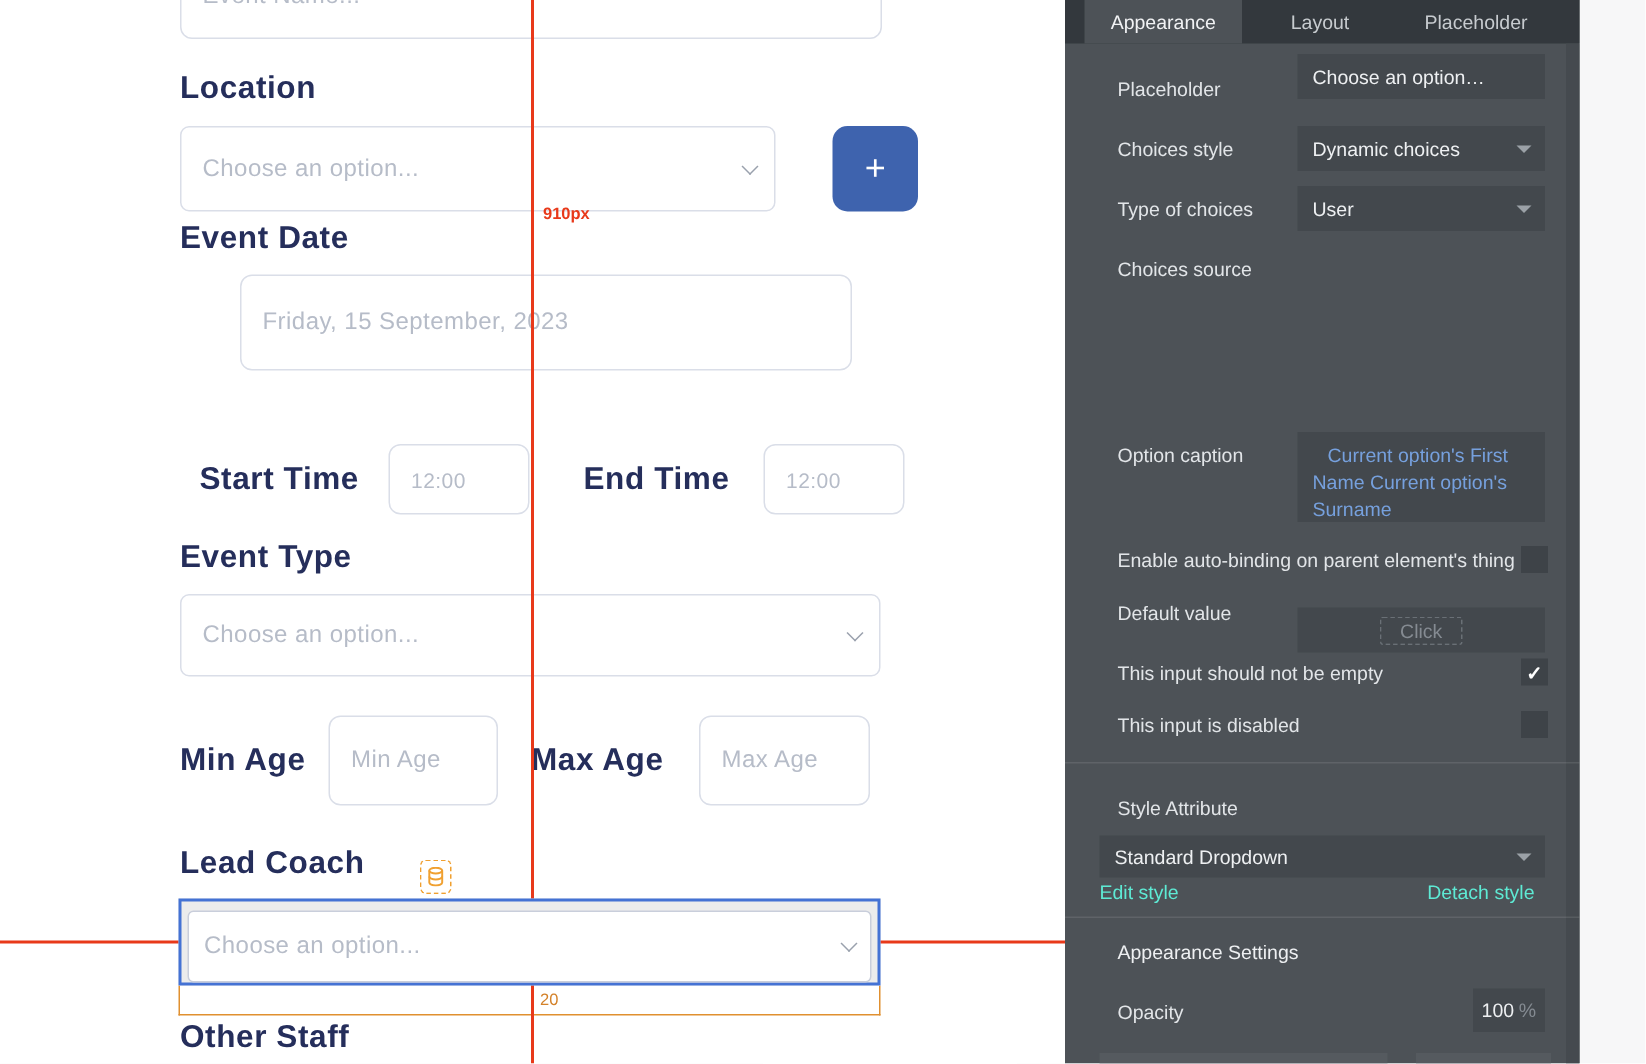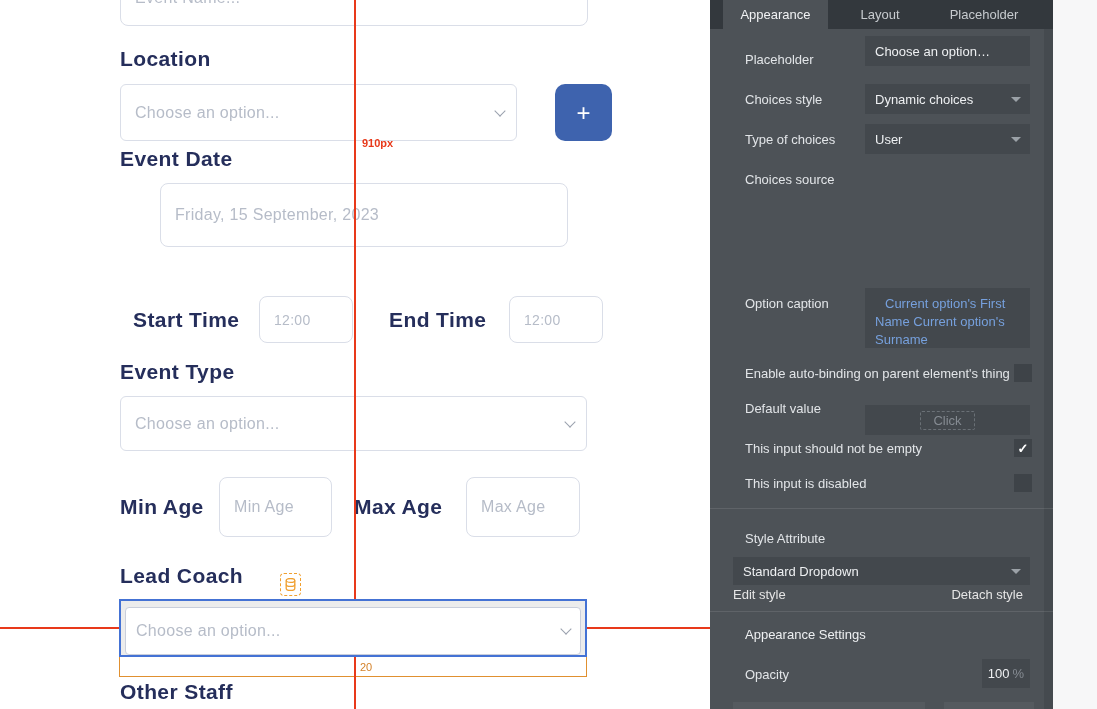--- a/index.html
+++ b/index.html
@@ -32,21 +32,21 @@
   .tabbar { position:absolute; left:0; top:0; width:343px; height:29px; background:#33383d; display:flex; }
   .tab { height:29px; display:flex; align-items:center; justify-content:center; color:#c7cbcf; }
   .tab.active { background:#4d5257; color:#f1f2f4; }
   .scrolltrack { position:absolute; right:0; top:29px; width:9px; height:680px; background:#454a4f; }
   .row-label { position:absolute; left:23px; color:#e2e5e8; white-space:nowrap;margin-left:12px; }
   .ctl { position:absolute; left:155px; width:165px; background:#43484d; color:#eef0f2; display:flex; align-items:center; padding:0 10px; }
   .ctl .tri { position:absolute; right:9px; top:50%; margin-top:-2px; width:0; height:0; border-left:5px solid transparent; border-right:5px solid transparent; border-top:5px solid #9ba1a7; }
   .expr { position:absolute; left:155px; width:165px; background:#43484d; color:#76a0dd; padding:7px 10px; line-height:18px; }
   .checkbox { position:absolute; left:304px; width:18px; height:18px; background:#3e4348; display:flex; align-items:center; justify-content:center; color:#fff; font-size:13px; font-weight:700; }
   .divider { position:absolute; left:0; width:343px; height:1px; background:rgba(255,255,255,.10); }
-  .panel-link { position:absolute; color:#e5e5e5; }
+  .panel-link { position:absolute; color:#5eead4; }
   .dashed-chip { border:1px dashed #6a7076; border-radius:2px; color:#858b92; padding:1px 12px; margin:0 auto; }
   .bottom-box { position:absolute; background:#555a5f; height:7px; top:702px; }
 </style>
 </head>
 <body>
 
 <div id="stage">
 
   <div id="canvas">
 

